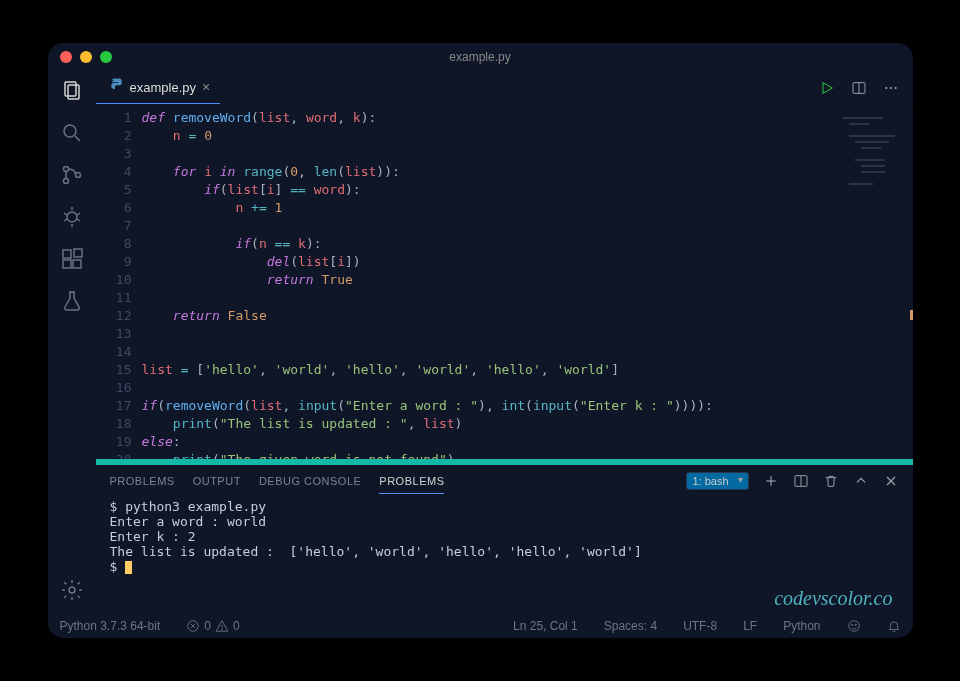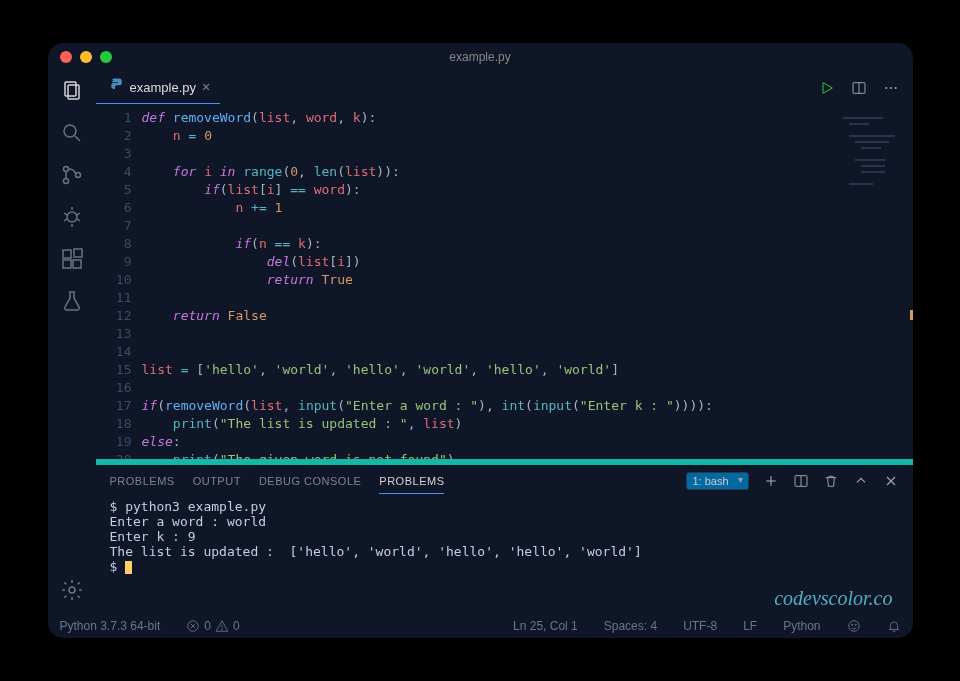--- a/index.html
+++ b/index.html
@@ -424,21 +424,21 @@
                 </svg>
             </span>
             <span class="picon">
               <svg viewBox="0 0 24 24" fill="none" stroke="currentColor" stroke-width="1.8">
                   <line x1="6" y1="6" x2="18" y2="18"></line>
                   <line x1="6" y1="18" x2="18" y2="6"></line>
                 </svg>
             </span>
           </div>
         </div>
-        <div class="terminal" id="terminal"><div>$ python3 example.py</div><div>Enter a word : world</div><div>Enter k : 9</div><div>The list is updated :  ['hello', 'world', 'hello', 'hello', 'world']</div><div>$ <span class="cursor"></span></div></div>
+        <div class="terminal" id="terminal"><div>$ python3 example.py</div><div>Enter a word : world</div><div>Enter k : 2</div><div>The list is updated :  ['hello', 'world', 'hello', 'hello', 'world']</div><div>$ <span class="cursor"></span></div></div>
       </div>
     </div>
   </div>
 
   <div class="watermark">codevscolor.co</div>
 
   <div class="statusbar">
     <span class="sb-item">Python 3.7.3 64-bit</span>
     <span class="sb-item">
       <svg viewBox="0 0 24 24" fill="none" stroke="currentColor" stroke-width="1.5">

